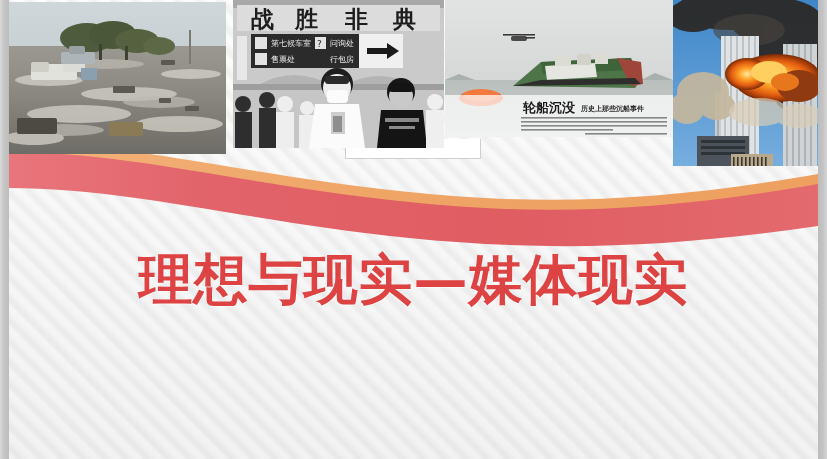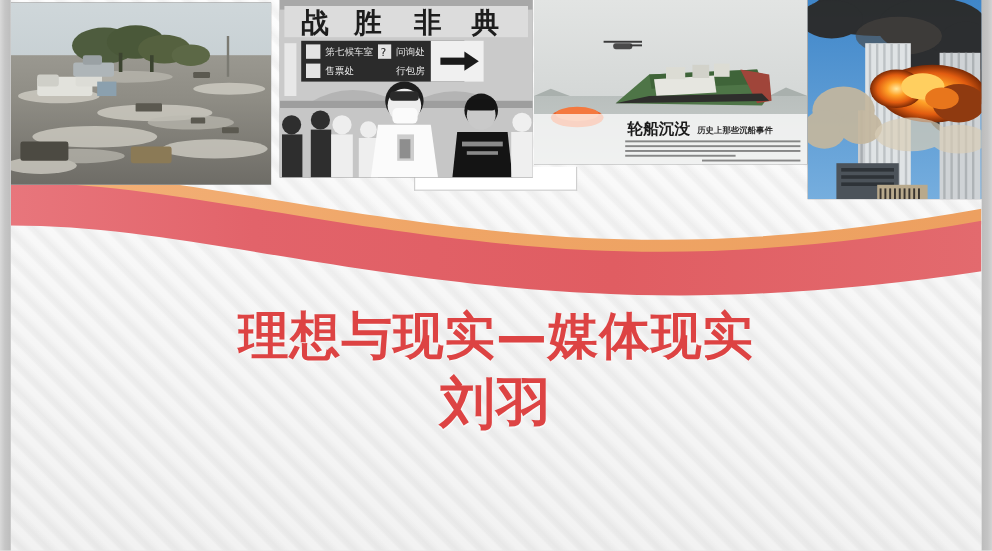--- a/index.html
+++ b/index.html
@@ -58,21 +58,21 @@
   }
 
   
   #title-block {
     position:absolute; left:9px; right:9px; top:252px;
     text-align:center; z-index:40;
   }
   .title-line {
     font-family:"DejaVu Sans","Liberation Sans",sans-serif;
     font-weight:bold;
-    font-size:42px;
+    font-size:54px;
     line-height:56px;
     color:#dd4343;
     letter-spacing:1px;
     text-shadow:0 1px 0 rgba(255,255,255,0.55);
   }
   .title-line.sub { font-size:46px; }
 </style>
 </head>
 <body>
 
@@ -415,21 +415,20 @@
           <rect x="80" y="157" width="1.6" height="9"></rect>
           <rect x="84" y="157" width="1.6" height="9"></rect>
           <rect x="88" y="157" width="1.6" height="9"></rect>
           <rect x="92" y="157" width="1.6" height="9"></rect>
         </g>
       </svg>
     </div>
 
     <div id="title-block">
       <div class="title-line">理想与现实—媒体现实</div>
-      <div class="title-line sub">刘羽</div>
     </div>
 
   </div>
 
   <div class="edge-strip edge-left"></div>
   <div class="edge-strip edge-right"></div>
 
 </div>
 
 </body></html>

